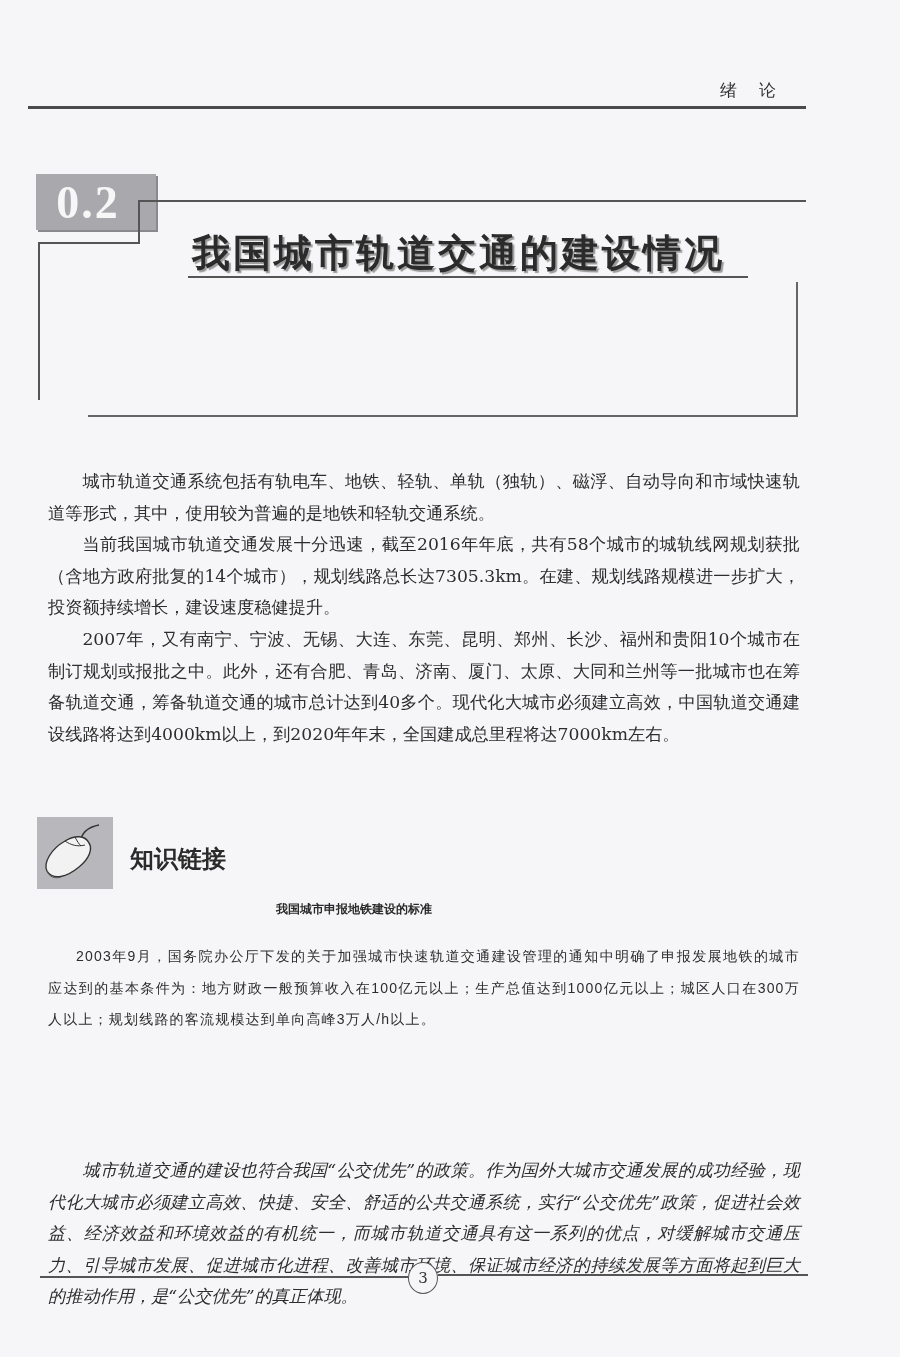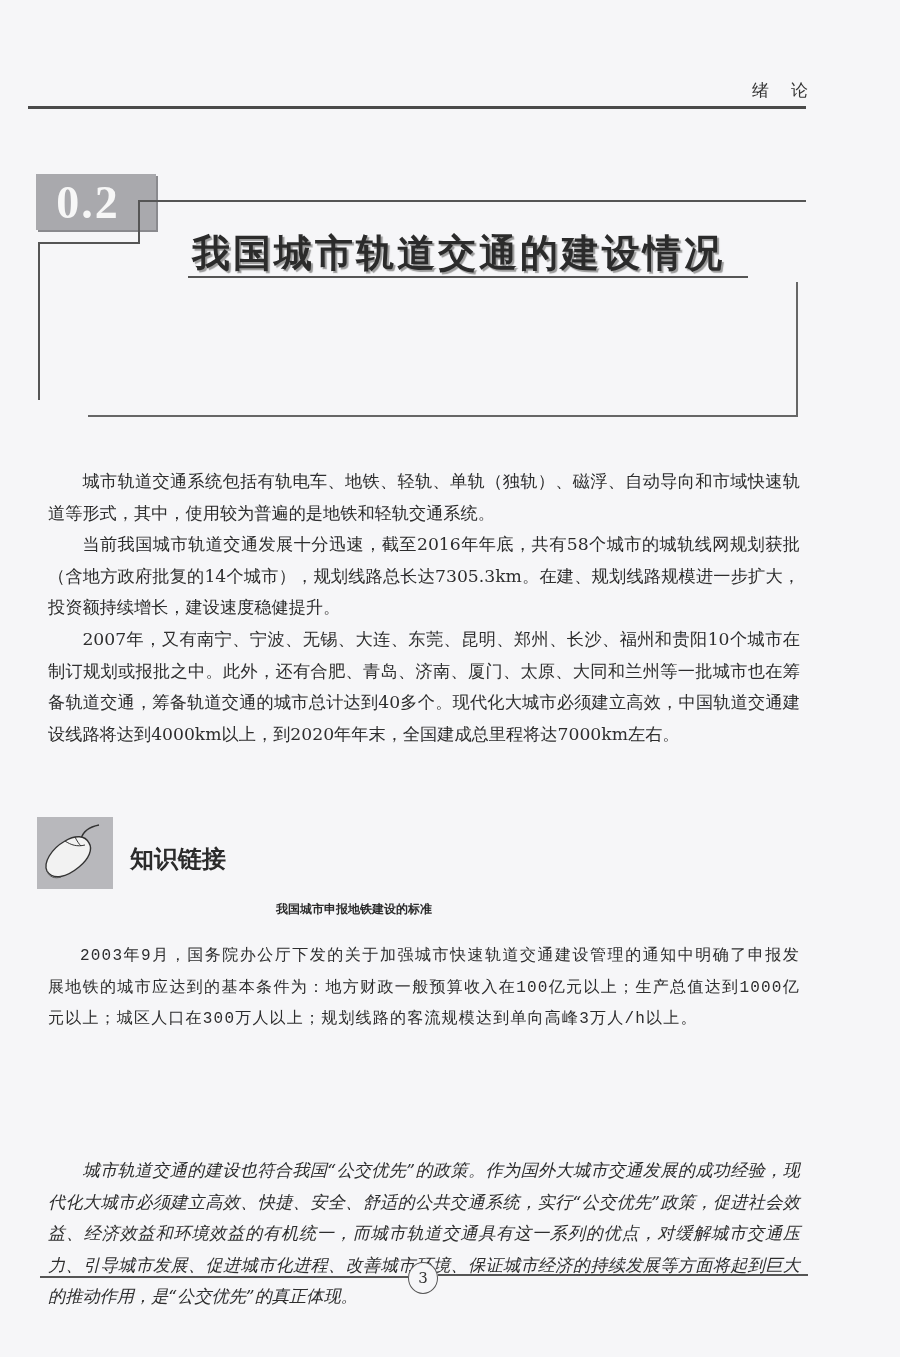--- a/index.html
+++ b/index.html
@@ -8,21 +8,21 @@
       background: #f6f6f8;
       position: relative; overflow: hidden;
       font-family: "DejaVu Serif", "Liberation Serif", serif;
       color: #2a2a2a;
     }
     .page { position: absolute; inset: 0; }
 
     
     .running-head {
       position: absolute; left: 720px; top: 79px;
-      font-size: 17px; letter-spacing: 22px; color: #333; margin-left: 32px;
+      font-size: 17px; letter-spacing: 22px; color: #333;
     }
     .head-rule {
       position: absolute; left: 28px; top: 106px; width: 778px; height: 3px;
       background: #4a4a4a;
     }
 
     
     .sec-num-box {
       position: absolute; left: 36px; top: 174px; width: 120px; height: 56px;
       background: #a9a9ad;
@@ -63,21 +63,21 @@
       background: #b8b8bc;
     }
     .kl-title {
       position: absolute; left: 130px; top: 843px;
       font-size: 24px; font-weight: bold; color: #2b2b2b;
     }
     .kl-subtitle {
       position: absolute; left: 276px; top: 901px;
       font-size: 12px; font-weight: bold; color: #2b2b2b;
     }
-    .kl-body { top: 941px; letter-spacing: 1.2px; font-family: Liberation Mono, monospace; font-size: 16px; }
+    .kl-body { top: 941px; letter-spacing: 1.2px; font-family: Liberation Sans, sans-serif; font-size: 14px; }
     .outro { top: 1155px; font-style: italic; }
 
     
     .foot-rule-l { position: absolute; left: 40px; top: 1276px; width: 368px; height: 2px; background: #555; }
     .foot-rule-r { position: absolute; left: 438px; top: 1274px; width: 370px; height: 2px; background: #555; }
     .page-num {
       position: absolute; left: 408px; top: 1262px; width: 28px; height: 30px;
       border: 1.5px solid #555; border-radius: 50%;
       text-align: center; line-height: 30px; font-size: 15px; color: #333;
       background: #f6f6f8;

